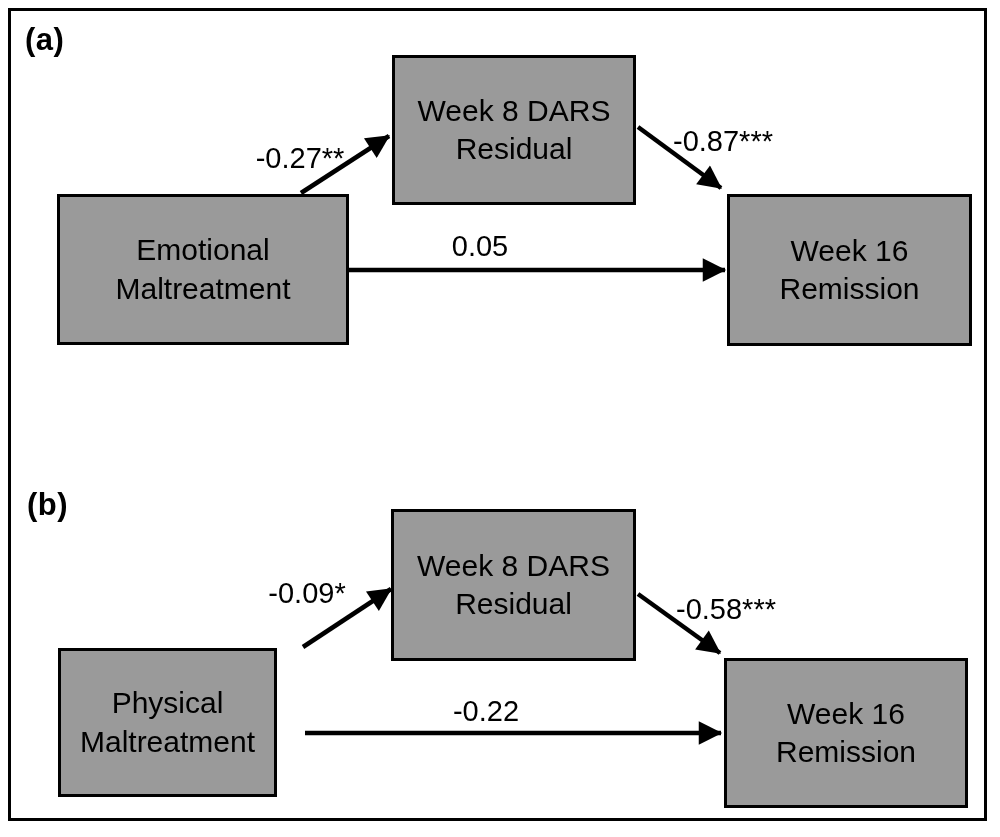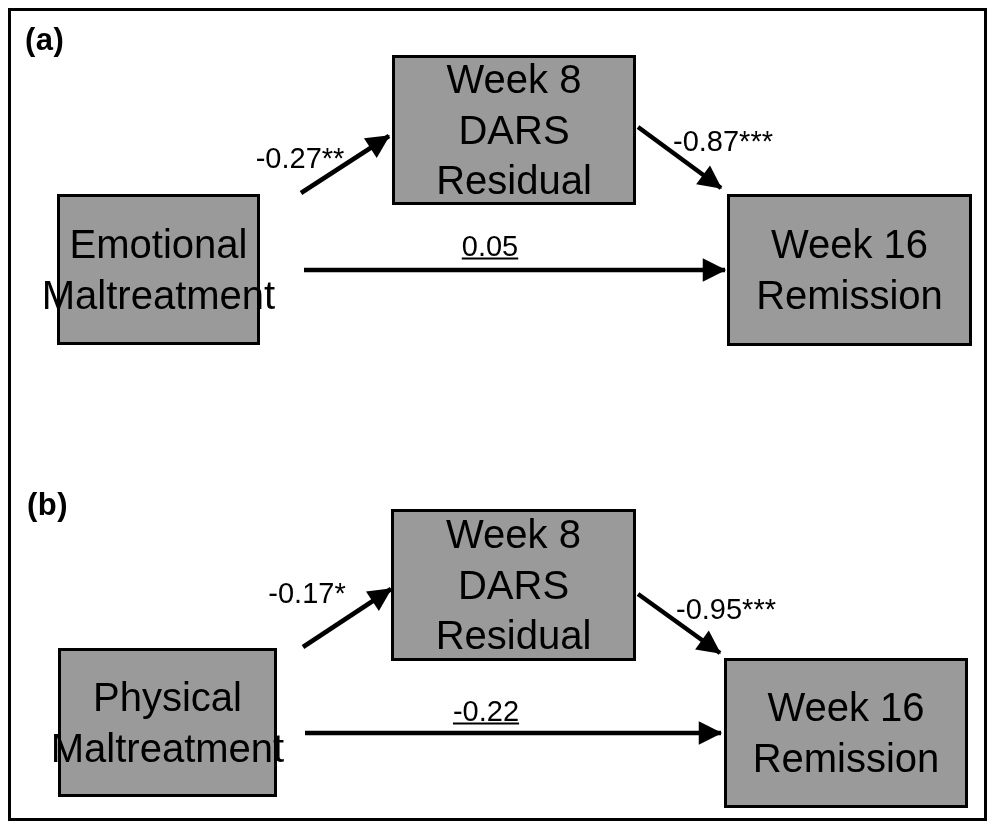--- a/index.html
+++ b/index.html
@@ -23,21 +23,21 @@
   .panel-label{
     position:absolute;font-size:31px;font-weight:600;line-height:1;
     letter-spacing:0.5px;
   }
   .node-box{
     position:absolute;box-sizing:border-box;
     background:var(--box_fill);border:3px solid var(--box_border);
     display:flex;align-items:center;justify-content:center;text-align:center;
   }
   .node-box .box-label{
-    font-size:40px;line-height:1.27;white-space:pre-line;color:#000;
+    font-size:30px;line-height:1.27;white-space:pre-line;color:#000;
   }
   .arrow-layer{position:absolute;left:0;top:0;width:1000px;height:837px;}
   .arrow-layer line{stroke:var(--arrow);stroke-width:4.5;}
   .arrow-head{fill:var(--arrow);}
   .path-label{
     position:absolute;transform:translate(-50%,-50%);
     font-size:29px;line-height:1;white-space:nowrap;color:#000;
   }
 </style>
 </head>
@@ -57,52 +57,52 @@
     <line x1="638" y1="127" x2="721" y2="188" marker-end="url(#ah)"></line>
     <line x1="304" y1="270" x2="725" y2="270" marker-end="url(#ah)"></line>
 
     <line x1="303" y1="647" x2="391" y2="589" marker-end="url(#ah)"></line>
     <line x1="638" y1="594" x2="720" y2="653" marker-end="url(#ah)"></line>
     <line x1="305" y1="733" x2="721" y2="733" marker-end="url(#ah)"></line>
   </svg>
 
   <div class="panel-label" style="left:25px;top:24px;">(a)</div>
 
-  <div class="node-box" style="left:57px;top:194px;width:203px;height:151px;">
+  <div class="node-box" style="left:57px;top:194px;width:292px;height:151px;">
     <span class="box-label">Emotional
 Maltreatment</span>
   </div>
 
   <div class="node-box" style="left:392px;top:55px;width:244px;height:150px;">
     <span class="box-label">Week 8 DARS
 Residual</span>
   </div>
 
   <div class="node-box" style="left:727px;top:194px;width:245px;height:152px;">
     <span class="box-label">Week 16
 Remission</span>
   </div>
 
   <div class="path-label" style="left:300px;top:158px;">-0.27**</div>
   <div class="path-label" style="left:723px;top:141px;text-align:right;">-0.87***</div>
-  <div class="path-label" style="left:490px;top:246px;text-decoration:underline;">0.05</div>
+  <div class="path-label" style="left:480px;top:246px;">0.05</div>
 
   <div class="panel-label" style="left:27px;top:489px;">(b)</div>
 
   <div class="node-box" style="left:58px;top:648px;width:219px;height:149px;">
     <span class="box-label">Physical
 Maltreatment</span>
   </div>
 
   <div class="node-box" style="left:391px;top:509px;width:245px;height:152px;">
     <span class="box-label">Week 8 DARS
 Residual</span>
   </div>
 
   <div class="node-box" style="left:724px;top:658px;width:244px;height:150px;">
     <span class="box-label">Week 16
 Remission</span>
   </div>
 
-  <div class="path-label" style="left:307px;top:593px;">-0.17*</div>
-  <div class="path-label" style="left:726px;top:609px;">-0.95***</div>
-  <div class="path-label" style="left:486px;top:711px;text-decoration:underline;">-0.22</div>
+  <div class="path-label" style="left:307px;top:593px;">-0.09*</div>
+  <div class="path-label" style="left:726px;top:609px;">-0.58***</div>
+  <div class="path-label" style="left:486px;top:711px;">-0.22</div>
 </div>
 
 </body></html>

